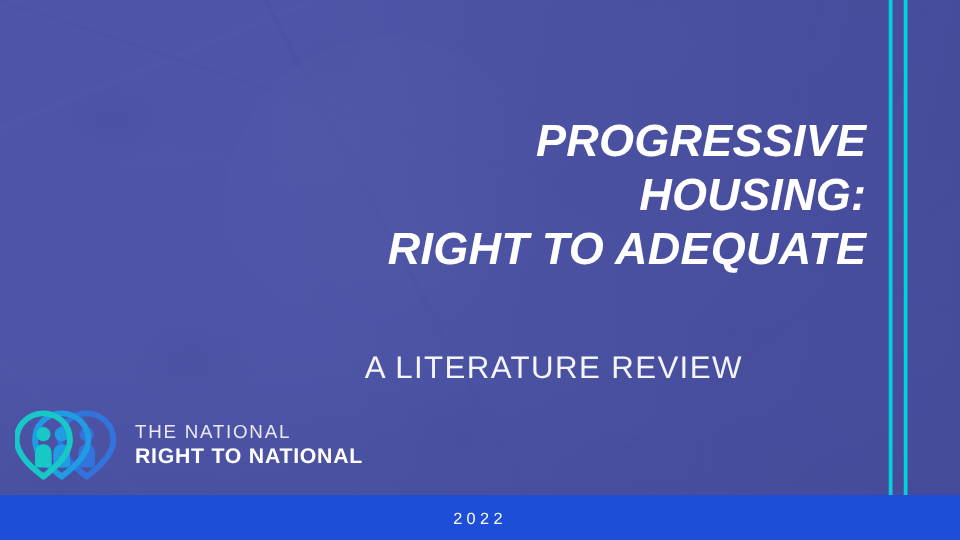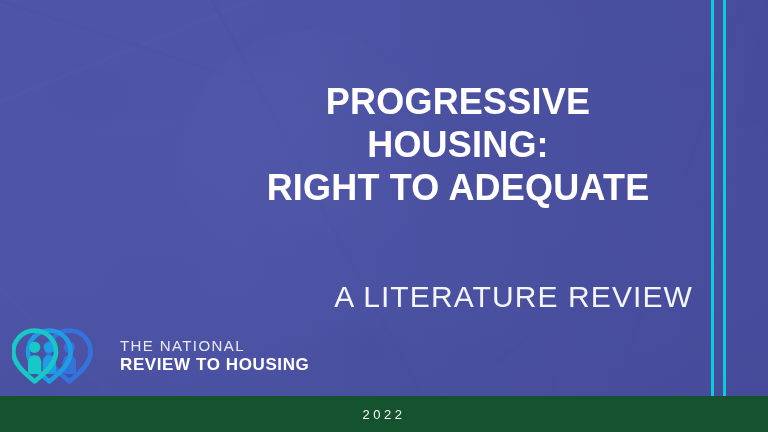--- a/index.html
+++ b/index.html
@@ -117,55 +117,56 @@
     height: 396px;
     background: #05cfdd;
   }
   .rule-1 { left: 711px; }
   .rule-2 { left: 723px; }
 
   
   .headline-block {
     position: absolute;
     right: 75px;
-    top: 80px;
+    top: 91px;
     width: 470px;
-    text-align: center;
+    text-align: right;
+    font-style: italic;
   }
 
   .headline {
     color: #ffffff;
     font-size: 36px;
     font-weight: 700;
     line-height: 43px;
     letter-spacing: .2px;
     text-transform: uppercase;
   }
 
   .subtitle {
     position: absolute;
-    right: 75px;
+    right: 90px;
     top: 280px;
     width: 470px;
-    text-align: right;
+    text-align: center;
     color: #f4f5fb;
-    font-size: 30px;
+    font-size: 25px;
     font-weight: 300;
     letter-spacing: 1.1px;
     text-transform: uppercase;
   }
 
   
   .logo {
     position: absolute;
     left: 12px;
     bottom: 48px;
     display: flex;
     align-items: center;
-    gap: 24px;
+    gap: 12px;
   }
 
   .logo-mark { width: 84px; height: 56px; flex: 0 0 auto; display: block; }
 
   .logo-words { color: #ffffff; line-height: 1.16; }
 
   .logo-line-1 {
     font-size: 15px;
     font-weight: 300;
     letter-spacing: 1.4px;
@@ -184,21 +185,21 @@
     color: #e9eaf6;
   }
 
   
   .footer-bar {
     position: absolute;
     left: 0;
     bottom: 0;
     width: 768px;
     height: 36px;
-    background: #14532d;
+    background: #1d4ed8;
     display: flex;
     align-items: center;
     justify-content: center;
   }
 
   .footer-year {
     color: #ffffff;
     font-size: 13px;
     font-weight: 400;
     letter-spacing: 3.5px;
@@ -257,21 +258,21 @@
       </g>
 
       <g>
         <path d="M34 4 C52 4 66 18 66 36 C66 52 52 66 34 80 C16 66 2 52 2 36 C2 18 16 4 34 4 Z" fill="none" stroke="#16c8c6" stroke-width="7" stroke-linejoin="round"></path>
         <circle cx="34" cy="29" r="8.5" fill="#16c8c6"></circle>
         <path d="M34 41 C41 41 44 46 44 53 L44 66 C44 68 42 69 40 69 L28 69 C26 69 24 68 24 66 L24 53 C24 46 27 41 34 41 Z" fill="#16c8c6"></path>
       </g>
     </svg>
     <div class="logo-words">
       <div class="logo-line-1">THE NATIONAL</div>
-      <div class="logo-line-2">REVIEW TO HOUSING</div>
+      <div class="logo-line-2">RIGHT TO NATIONAL</div>
     </div>
   </div>
 
   <div class="footer-bar">
     <div class="footer-year">2022</div>
   </div>
 
 </div>
 
 </body></html>

